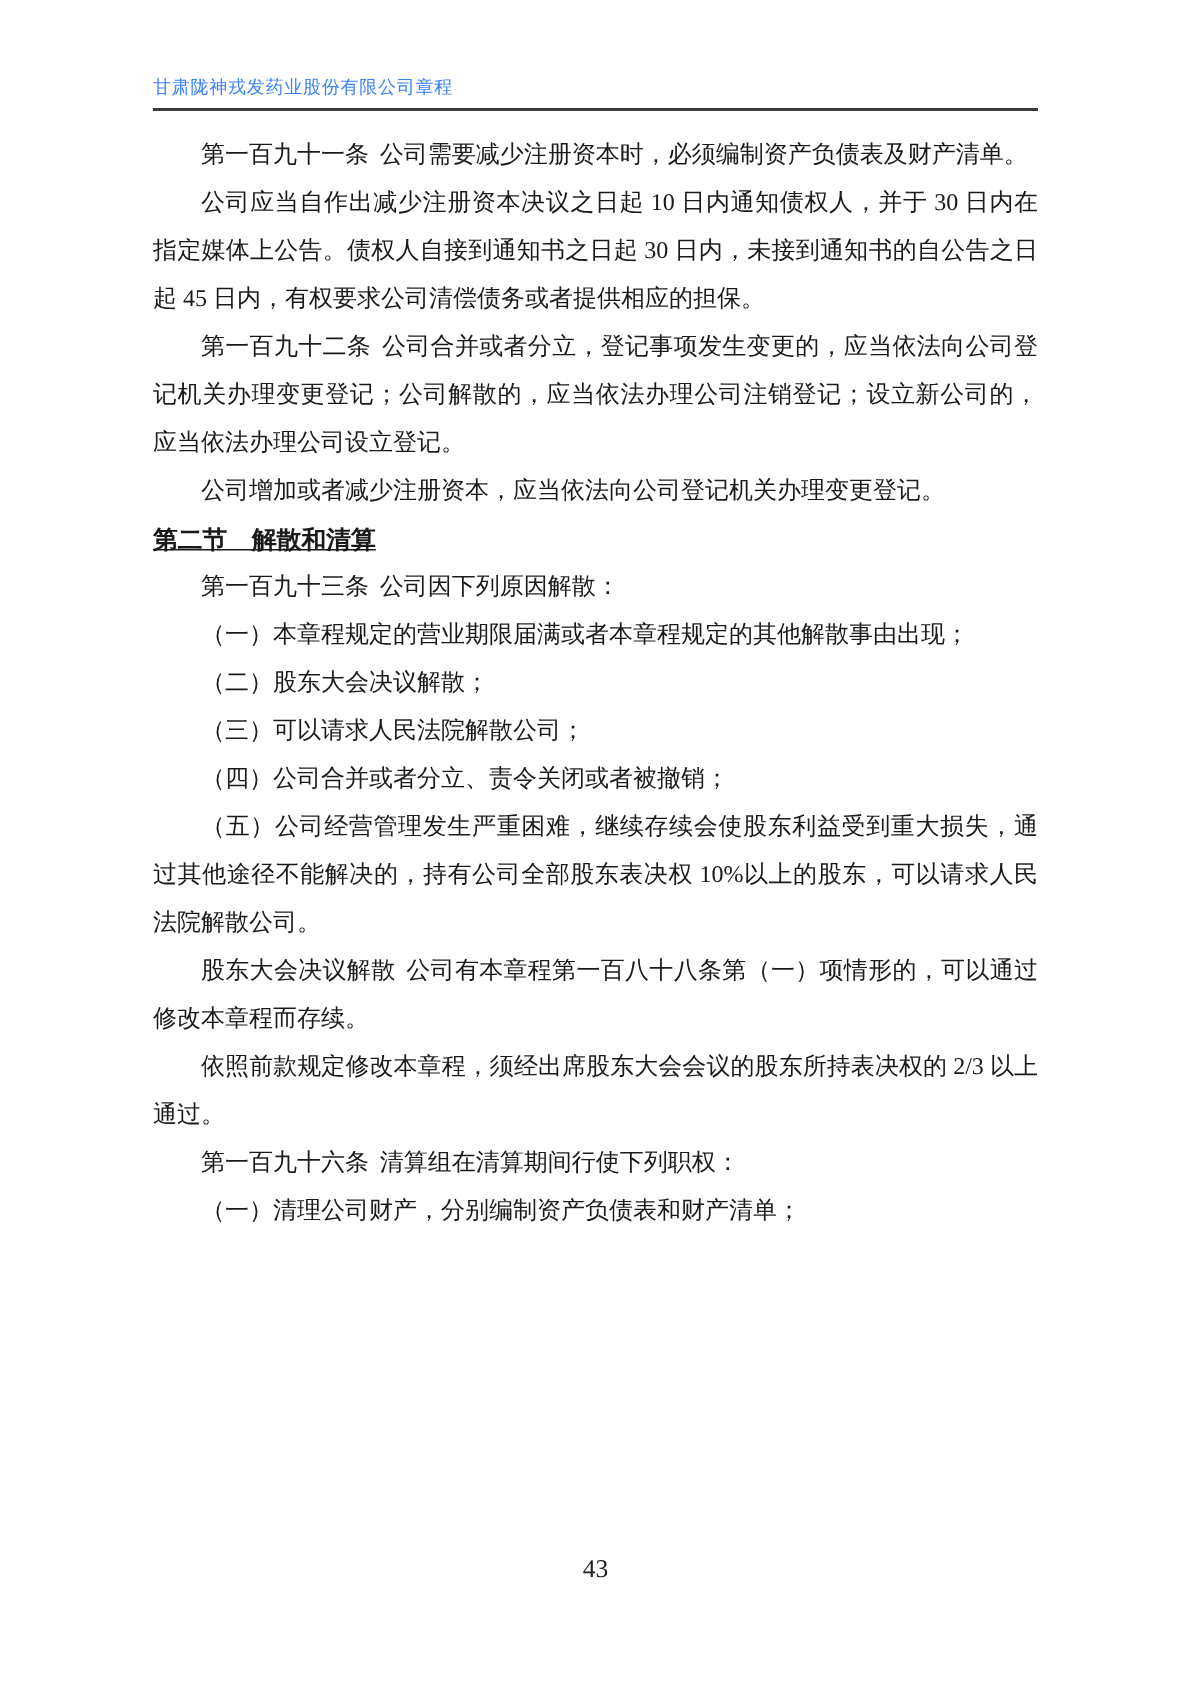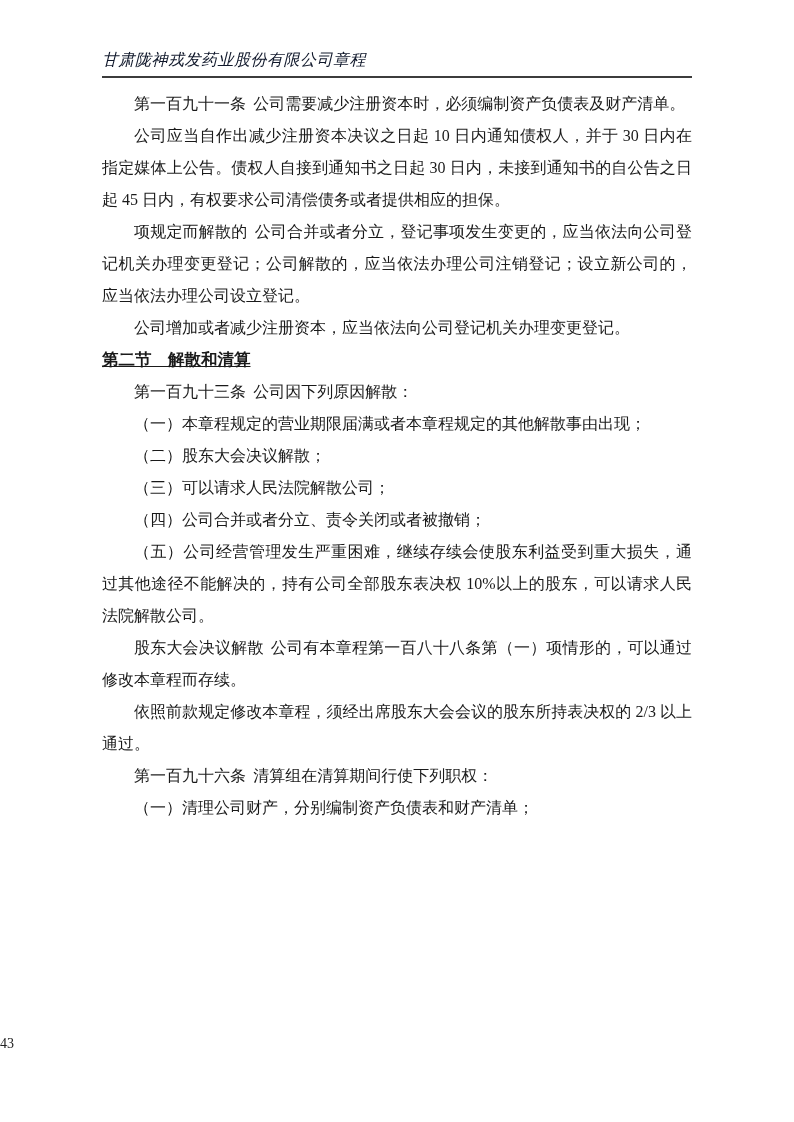--- a/index.html
+++ b/index.html
@@ -19,26 +19,25 @@
     background: var(--bg-color);
     color: var(--text-color);
     overflow: hidden;
     margin: 0 auto;
   }
   .page-header {
     position: absolute;
     top: 50px;
     left: 102px;
     width: 590px;
-    font-size: 16px;
+    font-size: 12px;
     letter-spacing: 0.5px;
-    color: #0f172a;
+    color: #3b82f6;
     padding-bottom: 5px;
     border-bottom: 2px solid var(--rule-color);
-    font-style: italic;
   }
   .doc-body {
     position: absolute;
     top: 88px;
     left: 102px;
     width: 590px;
   }
   .doc-body p {
     margin: 0;
     font-size: 16px;
@@ -59,35 +58,35 @@
     text-indent: 0;
     font-weight: bold;
     font-size: 16.5px;
     text-decoration: underline;
   }
   .page-number {
     position: absolute;
     top: 1036px;
     left: 0;
     width: 100%;
-    text-align: left;
-    font-size: 14px;
+    text-align: center;
+    font-size: 17px;
     color: #222;
   }
 </style>
 </head>
 <body>
 
 <div class="page">
   <div class="page-header">甘肃陇神戎发药业股份有限公司章程</div>
 
   <div class="doc-body">
       <p class="article"><b>第一百九十一条</b>公司需要减少注册资本时，必须编制资产负债表及财产清单。</p>
       <p class="body">公司应当自作出减少注册资本决议之日起 10 日内通知债权人，并于 30 日内在指定媒体上公告。债权人自接到通知书之日起 30 日内，未接到通知书的自公告之日起 45 日内，有权要求公司清偿债务或者提供相应的担保。</p>
-      <p class="article"><b>项规定而解散的</b>公司合并或者分立，登记事项发生变更的，应当依法向公司登记机关办理变更登记；公司解散的，应当依法办理公司注销登记；设立新公司的，应当依法办理公司设立登记。</p>
+      <p class="article"><b>第一百九十二条</b>公司合并或者分立，登记事项发生变更的，应当依法向公司登记机关办理变更登记；公司解散的，应当依法办理公司注销登记；设立新公司的，应当依法办理公司设立登记。</p>
       <p class="body">公司增加或者减少注册资本，应当依法向公司登记机关办理变更登记。</p>
       <p class="section">第二节　解散和清算</p>
       <p class="article"><b>第一百九十三条</b>公司因下列原因解散：</p>
       <p class="body">（一）本章程规定的营业期限届满或者本章程规定的其他解散事由出现；</p>
       <p class="body">（二）股东大会决议解散；</p>
       <p class="body">（三）可以请求人民法院解散公司；</p>
       <p class="body">（四）公司合并或者分立、责令关闭或者被撤销；</p>
       <p class="body">（五）公司经营管理发生严重困难，继续存续会使股东利益受到重大损失，通过其他途径不能解决的，持有公司全部股东表决权 10%以上的股东，可以请求人民法院解散公司。</p>
       <p class="article"><b>股东大会决议解散</b>公司有本章程第一百八十八条第（一）项情形的，可以通过修改本章程而存续。</p>
       <p class="body">依照前款规定修改本章程，须经出席股东大会会议的股东所持表决权的 2/3 以上通过。</p>

